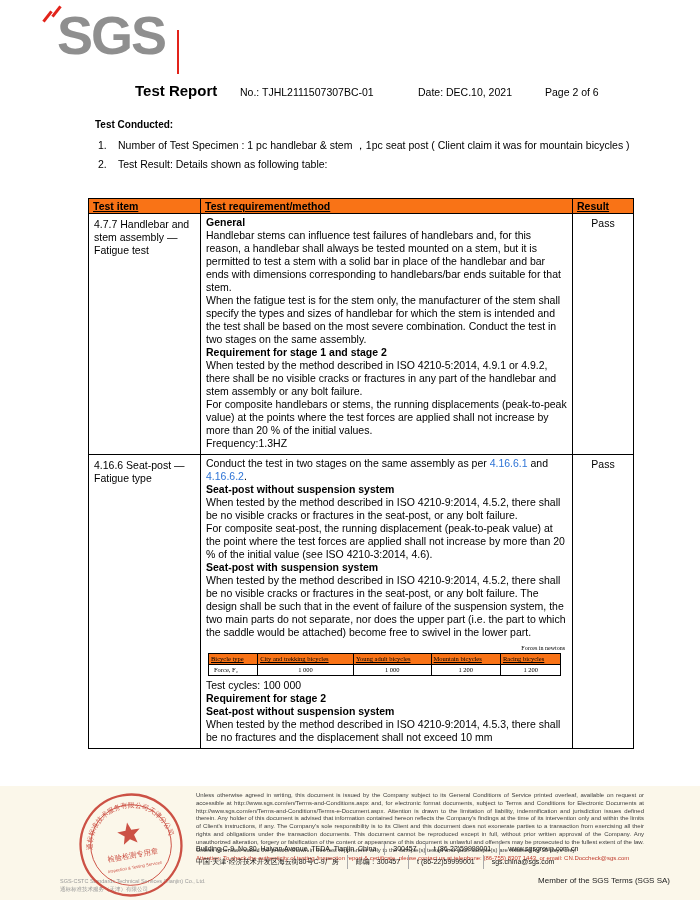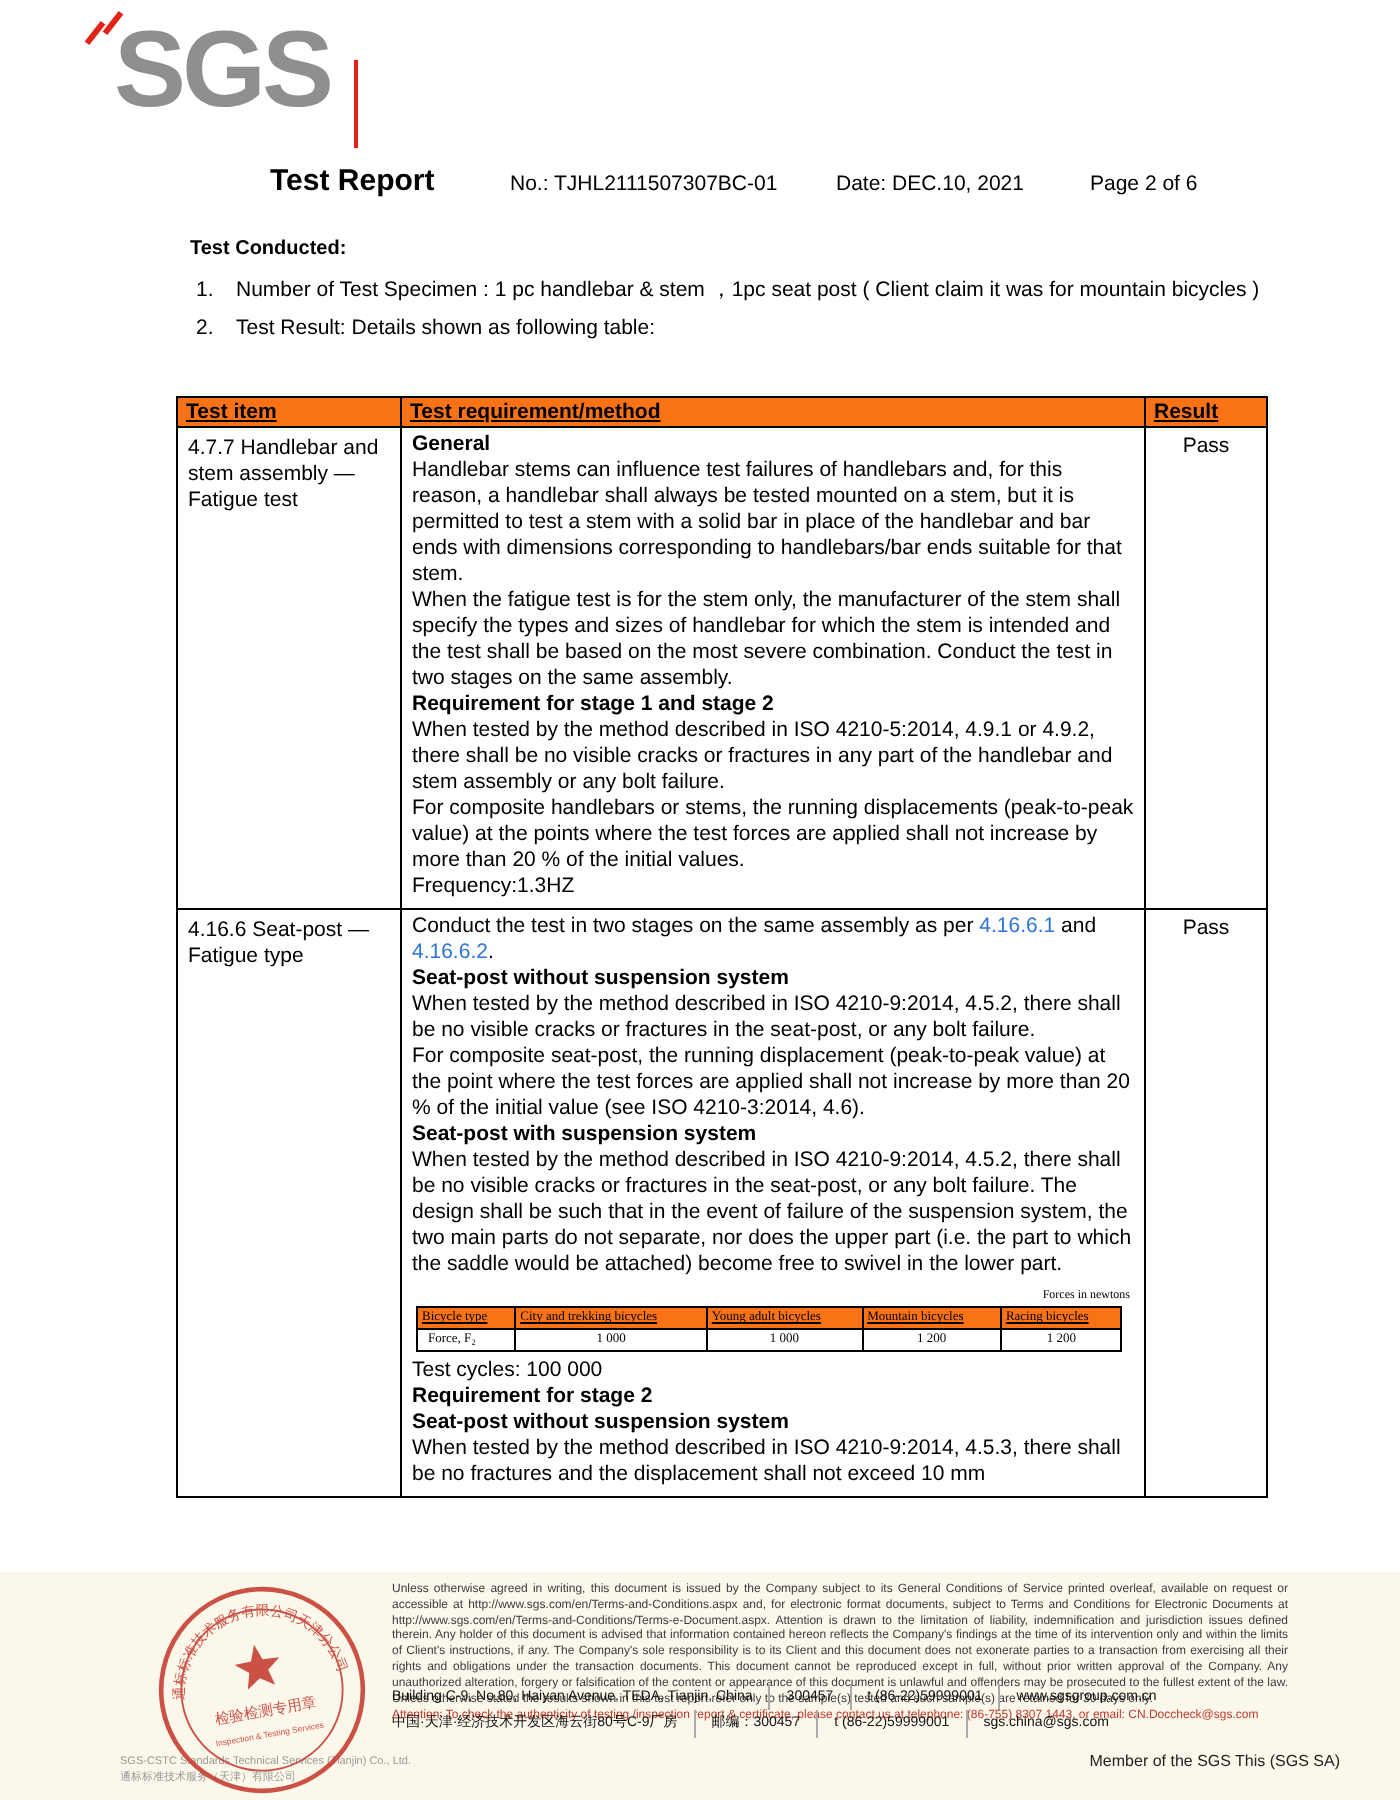--- a/index.html
+++ b/index.html
@@ -10,21 +10,21 @@
   
   .logo-text { position:absolute; left:57px; top:4px; font-size:54px; font-weight:bold; color:#8f8f8f; letter-spacing:-2px; }
   .mark { position:absolute; background:#e2231a; }
   .m1 { left:46px; top:10px; width:3px; height:13px; transform:rotate(38deg); }
   .m2 { left:55px; top:5px; width:3px; height:13px; transform:rotate(38deg); }
   .vbar { left:177px; top:30px; width:2px; height:44px; }
 
   
   .header-row { position:absolute; top:86px; left:0; width:700px; font-size:10.5px; }
   .header-row .title { position:absolute; left:95px; top:-4px; font-size:15px; font-weight:bold;margin-left:40px; }
-  .header-row .no   { position:absolute; left:240px;margin-left:15px; }
+  .header-row .no   { position:absolute; left:240px; }
   .header-row .date { position:absolute; left:418px; }
   .header-row .pg   { position:absolute; left:545px; }
 
   .conducted { position:absolute; top:119px; left:95px; font-size:10px; font-weight:bold; }
 
   .list { position:absolute; top:136px; left:98px; width:537px; font-size:10.5px; line-height:1.8; }
   .list .row { display:flex; }
   .list .num { width:20px; flex:none; }
 
   
@@ -184,16 +184,16 @@
 
     <div class="contact">
       <div>
         <span class="seg">Building C-9, No.80, Haiyan Avenue, TEDA, Tianjin, China</span><span class="seg">300457</span><span class="seg">t (86-22)59999001</span><span class="seg">www.sgsgroup.com.cn</span>
       </div>
       <div>
         <span class="seg">中国·天津·经济技术开发区海云街80号C-9厂房</span><span class="seg">邮编：300457</span><span class="seg">t (86-22)59999001</span><span class="seg">sgs.china@sgs.com</span>
       </div>
     </div>
 
-    <div class="member">Member of the SGS This (SGS SA)</div>
+    <div class="member">Member of the SGS Terms (SGS SA)</div>
   </div>
 
 </div>
 
 </body></html>

